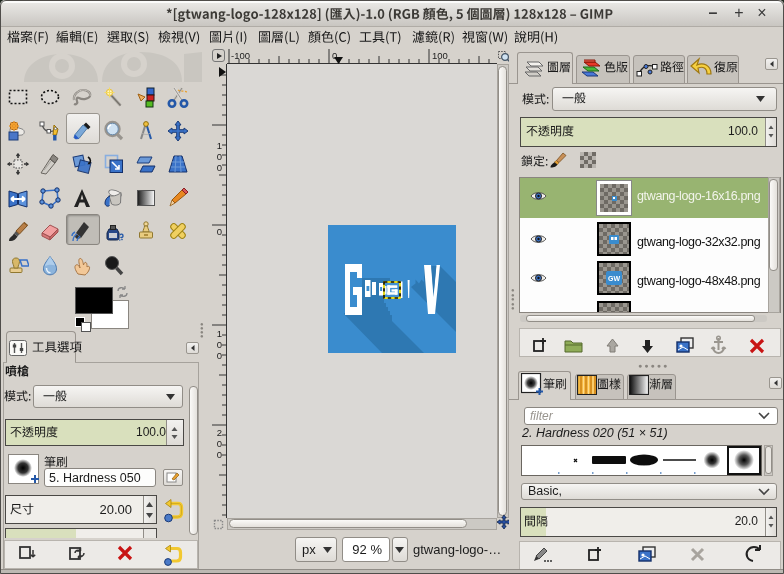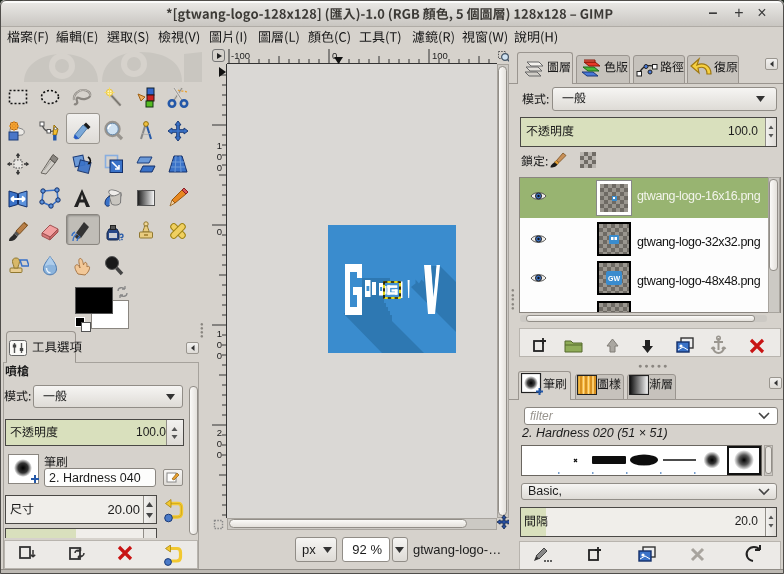--- a/index.html
+++ b/index.html
@@ -304,36 +304,36 @@
     </defs>
     <circle cx="13" cy="12" r="9" fill="url(#bd)"></circle>
   </svg>
 <svg style="position:absolute;left:30px;top:474px;" width="10" height="10" viewBox="0 0 10 10">
     <path d="M5 1 L5 9 M1 5 L9 5" stroke="#2458a8" stroke-width="2"></path>
   </svg>
 <svg style="position:absolute;left:44.0px;top:462.0px;overflow:visible" width="1" height="1">
     <path transform="translate(0,4.38)" d="M3.0 -8.2C3.3 -7.9 3.8 -7.4 4.0 -7.0L4.6 -7.5C4.4 -7.8 3.9 -8.3 3.6 -8.6ZM8.2 -8.2C8.6 -7.9 9.0 -7.4 9.3 -7.1L9.9 -7.5C9.7 -7.8 9.2 -8.3 8.8 -8.6ZM9.2 -4.7V-3.9H6.4V-4.7ZM5.5 -7.4V-6.7H2.0V-6.1H5.5V-5.4H0.6V-4.7H5.5V-3.9H1.9V-3.2H5.5V-2.5H1.6V-1.8H5.5V-1.0H0.8V-0.3H5.5V1.0H6.4V-0.3H11.2V-1.0H6.4V-1.8H10.5V-2.5H6.4V-3.2H10.1V-4.7H11.4V-5.4H10.1V-6.7H6.4V-7.4ZM9.2 -5.4H6.4V-6.1H9.2ZM2.4 -10.2C2.0 -9.3 1.3 -8.5 0.5 -7.9C0.7 -7.8 1.0 -7.5 1.1 -7.3C1.6 -7.7 2.0 -8.1 2.4 -8.7H5.9V-9.4H2.9C3.0 -9.6 3.1 -9.7 3.2 -9.9ZM7.2 -10.2C6.8 -9.3 6.2 -8.6 5.6 -8.1C5.7 -7.9 6.1 -7.7 6.2 -7.5C6.6 -7.8 7.0 -8.2 7.3 -8.7H11.5V-9.4H7.7C7.8 -9.6 7.9 -9.8 8.0 -9.9Z M19.8 -8.8V-2.1H20.6V-8.8ZM22.2 -9.9V-0.2C22.2 -0.0 22.1 0.0 21.9 0.0C21.7 0.0 21.0 0.0 20.3 0.0C20.4 0.3 20.6 0.7 20.6 0.9C21.5 0.9 22.2 0.9 22.5 0.8C22.9 0.6 23.0 0.3 23.0 -0.2V-9.9ZM14.3 -5.0V-0.4H15.0V-4.2H16.2V0.9H16.9V-4.2H18.2V-1.3C18.2 -1.2 18.2 -1.2 18.0 -1.2C17.9 -1.2 17.6 -1.2 17.2 -1.2C17.3 -1.0 17.4 -0.7 17.4 -0.4C18.0 -0.4 18.4 -0.5 18.6 -0.6C18.9 -0.7 18.9 -1.0 18.9 -1.3V-5.0H18.2H16.9V-6.2H18.9V-9.4H13.3V-5.3C13.3 -3.7 13.2 -1.4 12.3 0.2C12.6 0.3 12.9 0.6 13.0 0.7C14.0 -1.0 14.1 -3.6 14.1 -5.3V-6.2H16.2V-5.0ZM14.1 -8.6H18.0V-7.1H14.1Z" fill="#1b1b1b"></path>
   </svg>
 <div style="position:absolute;left:44px;top:468px;width:112px;height:19px;background:#fdfdfc;border:1px solid #8a8680;border-radius:3px"></div>
-<div style="position:absolute;left:49px;top:477.5px;transform:translateY(-50%);font:normal 12.5px 'Liberation Sans',sans-serif;color:#1b1b1b;white-space:nowrap;">2. Hardness 040</div>
+<div style="position:absolute;left:49px;top:477.5px;transform:translateY(-50%);font:normal 12.5px 'Liberation Sans',sans-serif;color:#1b1b1b;white-space:nowrap;">5. Hardness 050</div>
 <div style="position:absolute;left:163px;top:469px;width:20px;height:17px;background:linear-gradient(#f6f5f3,#dedbd6);border:1px solid #918d87;border-radius:2px"></div>
 <svg style="position:absolute;left:166px;top:471px;" width="14" height="13" viewBox="0 0 14 13">
     <rect x="1" y="2" width="9" height="9" fill="#fff" stroke="#888"></rect>
     <path d="M6 8 L11 2 L13 4 L8 9 Z" fill="#e8a030" stroke="#906010" stroke-width=".7"></path>
   </svg>
 <div style="position:absolute;left:5px;top:495px;width:152px;height:29px;background:#f0eeea;border:1px solid #4a4845"></div>
 <div style="position:absolute;left:143px;top:496px;width:13px;height:27px;background:linear-gradient(90deg,#f2f1ef,#dedbd6);border-left:1px solid #918d87"></div>
 <svg style="position:absolute;left:145px;top:500px;" width="9" height="20" viewBox="0 0 9 20">
     <path d="M1 7 L8 7 L4.5 2 Z" fill="#444"></path>
     <path d="M1 13 L8 13 L4.5 18 Z" fill="#444"></path>
   </svg>
 <svg style="position:absolute;left:10.0px;top:509.0px;overflow:visible" width="1" height="1">
     <path transform="translate(0,4.38)" d="M2.2 -9.3V-6.0C2.2 -4.1 2.0 -1.5 0.4 0.4C0.6 0.5 1.0 0.8 1.2 1.0C2.4 -0.4 2.9 -2.3 3.0 -4.1C4.7 -1.5 7.3 0.2 11.0 0.9C11.1 0.6 11.3 0.3 11.5 0.0C7.8 -0.6 5.1 -2.3 3.6 -4.8H10.3V-9.3ZM3.1 -8.4H9.3V-5.7H3.1V-6.0Z M14.0 -5.0C14.9 -4.0 15.8 -2.8 16.2 -1.9L17.0 -2.4C16.6 -3.3 15.6 -4.5 14.8 -5.4ZM19.6 -10.1V-7.5H12.6V-6.6H19.6V-0.4C19.6 -0.1 19.5 -0.0 19.2 0.0C18.9 0.0 17.9 0.0 16.7 -0.0C16.9 0.3 17.1 0.7 17.1 1.0C18.4 1.0 19.4 1.0 19.9 0.8C20.4 0.6 20.6 0.4 20.6 -0.4V-6.6H23.4V-7.5H20.6V-10.1Z" fill="#1b1b1b"></path>
   </svg>
-<div style="position:absolute;left:140px;top:509px;transform:translate(-100%,-50%);font:normal 13px 'Liberation Sans',sans-serif;color:#1b1b1b;white-space:nowrap;">20.00</div>
+<div style="position:absolute;left:132px;top:509px;transform:translate(-100%,-50%);font:normal 13px 'Liberation Sans',sans-serif;color:#1b1b1b;white-space:nowrap;">20.00</div>
 <svg style="position:absolute;left:162px;top:499px;" width="22" height="26" viewBox="0 0 22 26">
     <path d="M8 4.5 L16 4.5 C18.5 4.5 19.5 6 19.5 8.5 L19.5 14 C19.5 17 18 18 15.5 18 L10 18" fill="none" stroke="#f2c830" stroke-width="3.4"></path>
     <path d="M8 4.5 L16 4.5 C18.5 4.5 19.5 6 19.5 8.5 L19.5 14 C19.5 17 18 18 15.5 18 L10 18" fill="none" stroke="#a8840a" stroke-width="1" opacity=".4"></path>
     <path d="M9 .5 L3.5 4.5 L9 8.5 Z" fill="#f2c830" stroke="#a8840a" stroke-width=".8"></path>
     <circle cx="6.5" cy="19" r="3.8" fill="#4a7ac8" stroke="#1a3a78"></circle>
   </svg>
 <div style="position:absolute;left:5px;top:528px;width:152px;height:10px;background:#f0eeea;border:1px solid #4a4845;border-bottom:none"></div>
 <div style="position:absolute;left:6px;top:529px;width:70px;height:9px;background:#d9e0bd"></div>
 <div style="position:absolute;left:143px;top:529px;width:13px;height:9px;background:#e8e6e2;border-left:1px solid #918d87"></div>
 <div style="position:absolute;left:4px;top:540px;width:194px;height:29px;background:#eceae7;border:1px solid #b8b4ae"></div>

